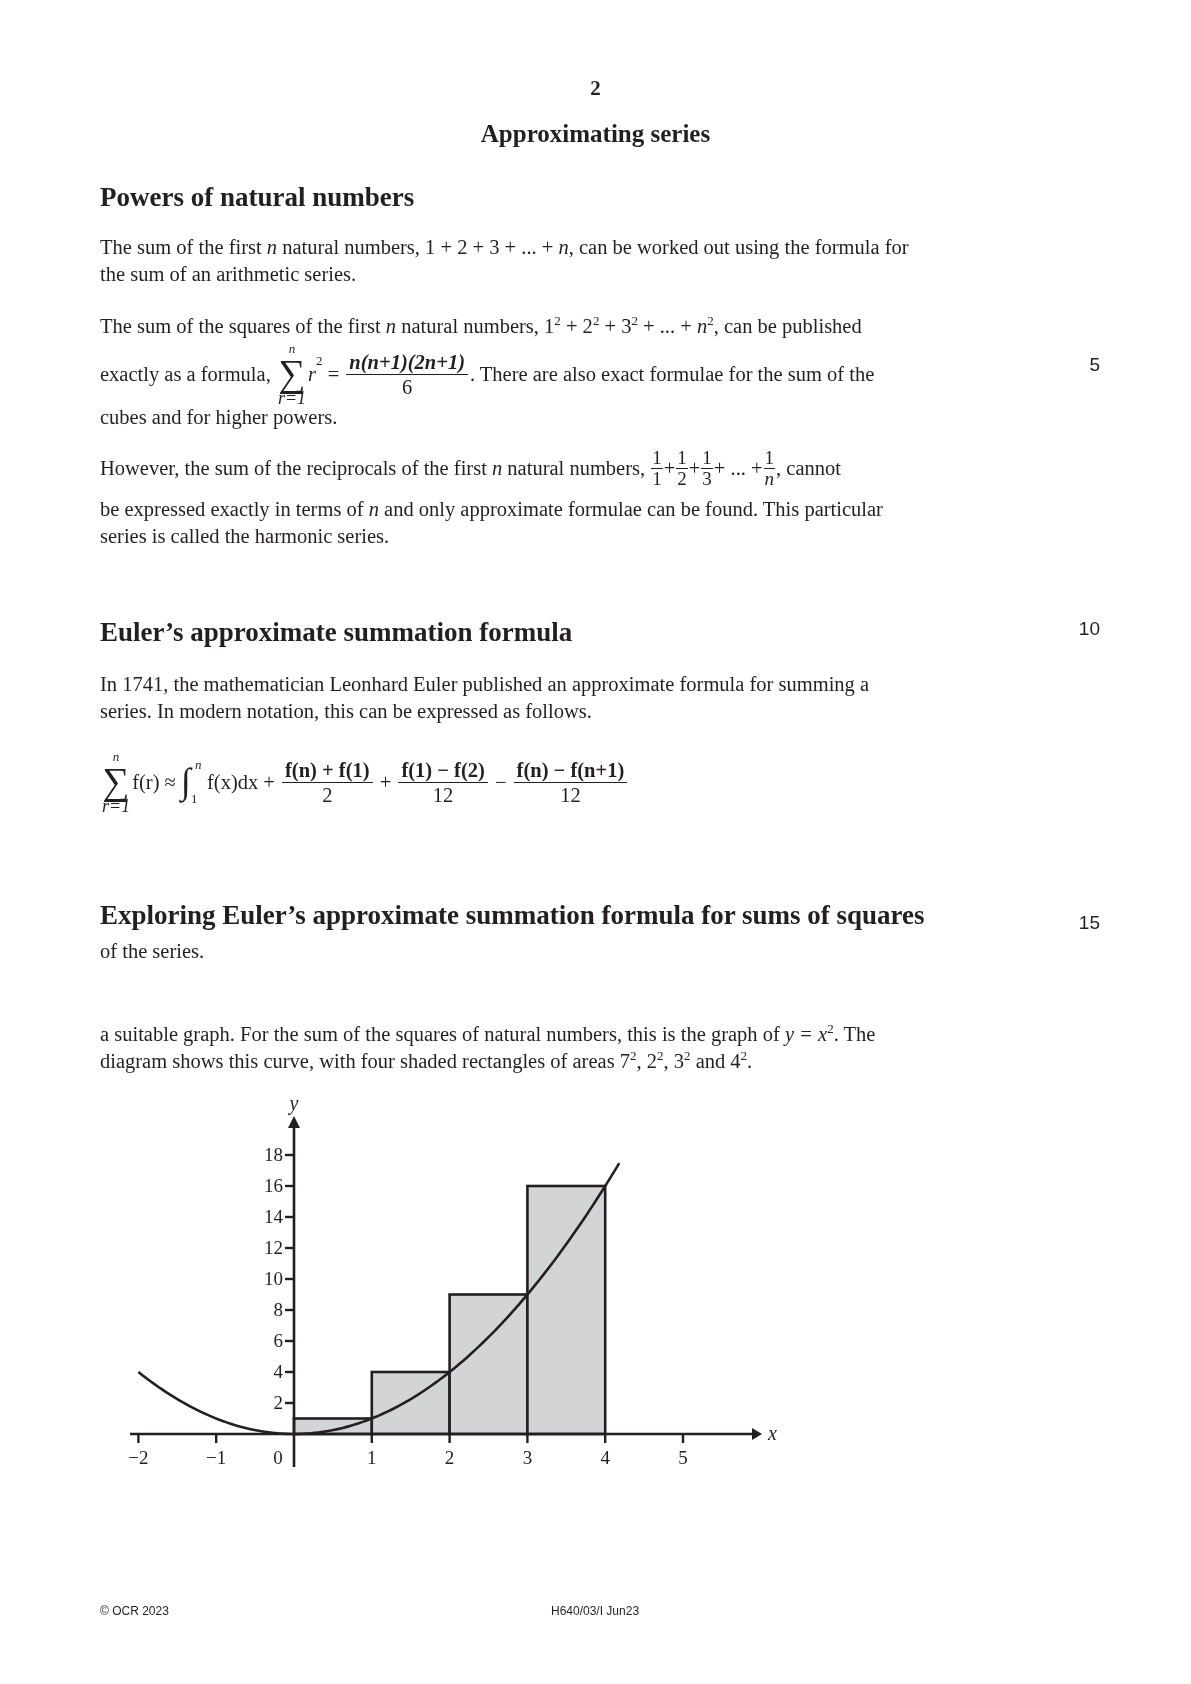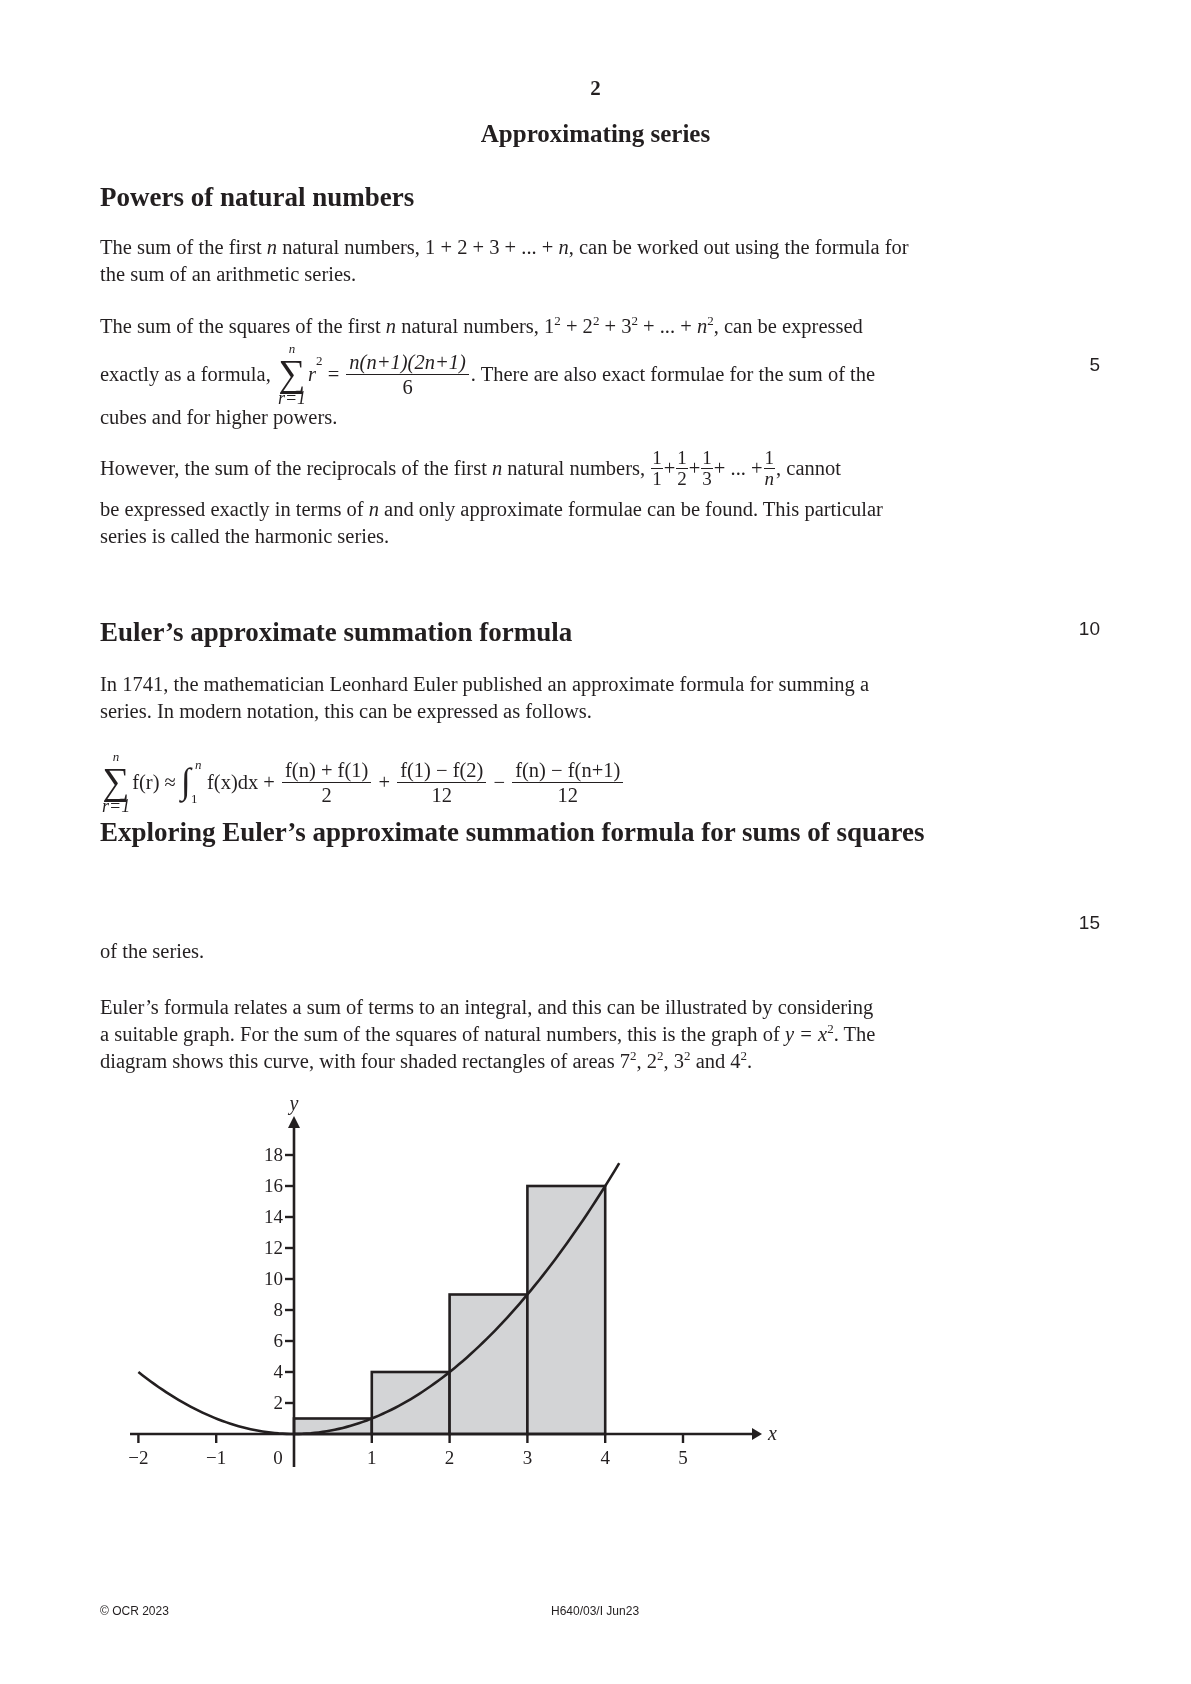--- a/index.html
+++ b/index.html
@@ -7,21 +7,21 @@
          font-family: "Liberation Serif", "DejaVu Serif", serif; color: #231f20; }
   .abs { position: absolute; }
   .page-num { left: 0; width: 1191px; top: 76px; text-align: center; font-weight: bold; font-size: 21px; }
   .title { left: 0; width: 1191px; top: 120px; text-align: center; font-weight: bold; font-size: 25px; }
   .h { left: 100px; font-weight: bold; font-size: 27px; }
   .p { left: 100px; width: 960px; font-size: 20.5px; line-height: 27px; }
   .ln { left: 1060px; width: 40px; text-align: right; font-family: "Liberation Sans", "DejaVu Sans", sans-serif; font-size: 19px; }
   i, .it { font-style: italic; }
   sup { font-size: 13px; vertical-align: 8px; line-height: 0; }
   .frac { display: inline-block; vertical-align: middle; text-align: center; margin: 0 2px; }
-  .frac .num { display: block; border-bottom: 1.5px solid #231f20; padding: 0 3px; line-height: 24px; }
+  .frac .num { display: block; border-bottom: 1.5px solid #231f20; padding: 0 3px; line-height: 24px; font-weight: bold; }
   .frac .den { display: block; line-height: 24px; }
   .sfrac { display: inline-block; vertical-align: middle; text-align: center; margin: 0 1px; font-size: 19px; }
   .sfrac .num { display: block; border-bottom: 1.3px solid #231f20; line-height: 20px; padding: 0 1px; }
   .sfrac .den { display: block; line-height: 20px; }
   .sigma { display: inline-block; vertical-align: middle; text-align: center; margin: 0 2px; }
   .sigma .top { display: block; font-size: 13px; font-style: italic; line-height: 14px; }
   .sigma .sym { display: block; font-size: 38px; line-height: 34px; }
   .sigma .bot { display: block; font-size: 18px; line-height: 16px; text-align: right; }
   .integral { display: inline-block; vertical-align: middle; position: relative; width: 26px; height: 46px; }
   .integral .sym { position: absolute; left: 0; top: 0; font-size: 36px; line-height: 44px; font-style: italic; }
@@ -37,21 +37,21 @@
 <div class="abs title">Approximating series</div>
 
 <div class="abs h" style="top:182px">Powers of natural numbers</div>
 
 <div class="abs p" style="top:234px">
   <span>The sum of the first </span><i>n</i><span> natural numbers, 1 + 2 + 3 + ... + </span><i>n</i><span>, can be worked out using the formula for</span><br>
   <span>the sum of an arithmetic series.</span>
 </div>
 
 <div class="abs p" style="top:313px">
-  <span>The sum of the squares of the first </span><i>n</i><span> natural numbers, 1</span><sup>2</sup><span> + 2</span><sup>2</sup><span> + 3</span><sup>2</sup><span> + ... + </span><i>n</i><sup>2</sup><span>, can be expressed</span>
+  <span>The sum of the squares of the first </span><i>n</i><span> natural numbers, 1</span><sup>2</sup><span> + 2</span><sup>2</sup><span> + 3</span><sup>2</sup><span> + ... + </span><i>n</i><sup>2</sup><span>, can be published</span>
 </div>
 
 <div class="abs p" style="top:342px; line-height:normal">
   <span style="vertical-align:middle">exactly as a formula, </span><span class="sigma"><span class="top">n</span><span class="sym">∑</span><span class="bot it">r=1</span></span><i style="vertical-align:middle">r</i><sup style="vertical-align:14px">2</sup><span style="vertical-align:middle"> = </span><span class="frac"><span class="num it">n(n+1)(2n+1)</span><span class="den">6</span></span><span style="vertical-align:middle">. There are also exact formulae for the sum of the</span>
 </div>
 <div class="abs ln" style="top:354px">5</div>
 
 <div class="abs p" style="top:404px">cubes and for higher powers.</div>
 
 <div class="abs p" style="top:448px; line-height:normal">
@@ -68,30 +68,30 @@
 
 <div class="abs p" style="top:671px">
   <span>In 1741, the mathematician Leonhard Euler published an approximate formula for summing a</span><br>
   <span>series. In modern notation, this can be expressed as follows.</span>
 </div>
 
 <div class="abs p" style="top:750px; line-height:normal; width:900px">
   <span class="sigma"><span class="top">n</span><span class="sym">∑</span><span class="bot it">r=1</span></span><span style="vertical-align:middle">f(r)</span><span style="vertical-align:middle"> ≈ </span><span class="integral"><span class="sym">∫</span><span class="up">n</span><span class="lo">1</span></span><span style="vertical-align:middle">f(x)dx</span><span style="vertical-align:middle"> + </span><span class="frac"><span class="num">f(n) + f(1)</span><span class="den">2</span></span><span style="vertical-align:middle"> + </span><span class="frac"><span class="num">f(1) − f(2)</span><span class="den">12</span></span><span style="vertical-align:middle"> − </span><span class="frac"><span class="num">f(n) − f(n+1)</span><span class="den">12</span></span>
 </div>
 
-<div class="abs h" style="top:817px">Exploring Euler’s approximate summation formula for sums of squares</div>
+<div class="abs h" style="top:900px">Exploring Euler’s approximate summation formula for sums of squares</div>
 
 <div class="abs p" style="top:911px; width:960px">
   <br>
   <span>of the series.</span>
 </div>
 <div class="abs ln" style="top:912px">15</div>
 
 <div class="abs p" style="top:994px">
-  <span>Euler’s formula relates a sum of terms to an integral, and this can be illustrated by considering</span><br>
+  <br>
   <span>a suitable graph. For the sum of the squares of natural numbers, this is the graph of </span><i>y = x</i><sup>2</sup><span>. The</span><br>
   <span>diagram shows this curve, with four shaded rectangles of areas 7</span><sup>2</sup><span>, 2</span><sup>2</sup><span>, 3</span><sup>2</sup><span> and 4</span><sup>2</sup><span>.</span>
 </div>
 
 <svg class="abs" id="graph" style="left:0; top:0" width="1191" height="1684">
   <g id="rects">
       <rect x="294" y="1418.5" width="77.80000000000001" height="15.5" fill="#d3d4d6" stroke="#231f20" stroke-width="2.6"></rect>
       <rect x="371.8" y="1372" width="77.80000000000001" height="62" fill="#d3d4d6" stroke="#231f20" stroke-width="2.6"></rect>
       <rect x="449.6" y="1294.5" width="77.79999999999995" height="139.5" fill="#d3d4d6" stroke="#231f20" stroke-width="2.6"></rect>
       <rect x="527.4" y="1186" width="77.80000000000007" height="248" fill="#d3d4d6" stroke="#231f20" stroke-width="2.6"></rect>

